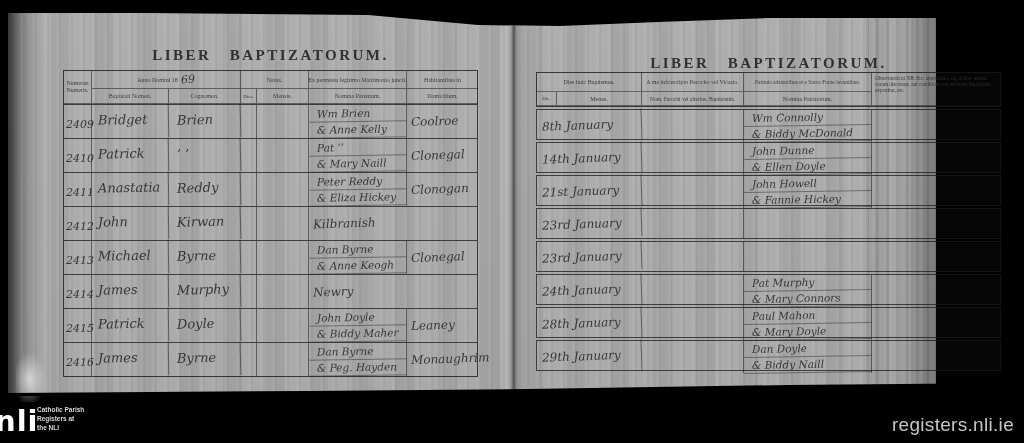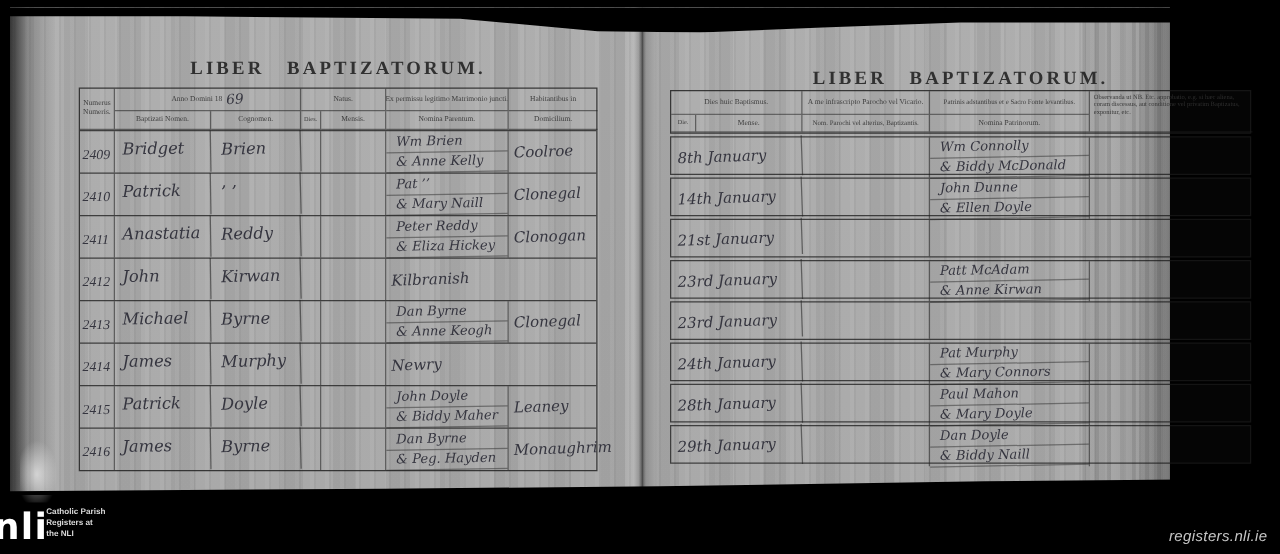--- a/index.html
+++ b/index.html
@@ -68,21 +68,21 @@
   .g-exper{grid-column:6;grid-row:1;}
   .g-habit{grid-column:7;grid-row:1;border-right:none;}
   .g-nomen{grid-column:2;grid-row:2;}
   .g-cogn{grid-column:3;grid-row:2;}
   .g-dies{grid-column:4;grid-row:2;font-size:5px;}
   .g-mensis{grid-column:5;grid-row:2;}
   .g-nompar{grid-column:6;grid-row:2;}
   .g-domic{grid-column:7;grid-row:2;border-right:none;}
   .anno69{font-size:11px;margin-left:3px;transform:rotate(-4deg);}
   .lrow{height:33px;border-top:1px solid rgba(25,25,25,.75);}
-  .rnum{font-size:11px;padding:13px 0 0 2px;font-family:Liberation Serif, serif;}
+  .rnum{font-size:11px;padding:13px 0 0 2px;}
   .rname{font-size:13px;padding:7px 0 0 6px;white-space:nowrap;overflow:visible;transform:rotate(-1deg);}
   .rsurn{font-size:13px;padding:7px 0 0 8px;white-space:nowrap;transform:rotate(-1.5deg);}
   .rparents{padding:1px 0 0 0;}
   .pline{
     display:block;font-size:10.5px;line-height:15px;padding-left:8px;
     border-bottom:1px solid rgba(45,45,45,.5);white-space:nowrap;overflow:visible;
     transform:rotate(-1deg);
   }
   .rdomic{font-size:12px;padding:9px 0 0 4px;white-space:nowrap;overflow:visible;transform:rotate(-2deg);border-right:none;}
   
@@ -114,21 +114,21 @@
     position:absolute;left:-5px;bottom:5px;color:#fff;
     font-family:"DejaVu Sans",sans-serif;font-weight:700;font-size:29px;letter-spacing:1px;
   }
   .footer-caption{
     position:absolute;left:37px;bottom:11px;color:#d8d8d8;
     font-family:"Liberation Sans",sans-serif;font-weight:700;font-size:6.5px;line-height:9px;
   }
   .footer-caption span{display:block;}
   .footer-url{
     position:absolute;right:10px;bottom:7px;color:#c6c6c6;
-    font-family:"Liberation Sans",sans-serif;font-size:12px;letter-spacing:.3px;font-style:italic;
+    font-family:"Liberation Sans",sans-serif;font-size:19px;letter-spacing:.3px;
   }
 </style>
 </head>
 <body>
 
 <div class="scan">
   <div class="ptitle left">LIBER  BAPTIZATORUM.</div>
   <div class="ptitle right">LIBER  BAPTIZATORUM.</div>
 
   <div class="ltable">
@@ -268,29 +268,29 @@
       <div class="cell ln"></div>
       <div class="cell ln rsponsors">
         <span class="pline hw">John Dunne</span>
         <span class="pline hw">&amp; Ellen Doyle</span>
       </div>
       <div class="cell robs"></div>
     </div>
     <div class="rrow">
       <div class="cell ln hw rdate">21st January</div>
       <div class="cell ln"></div>
+      <div class="cell ln rsponsors">
+        <span class="pline hw">John Howell</span>
+        <span class="pline hw">&amp; Fannie Hickey</span>
+      </div>
       <div class="cell robs"></div>
     </div>
     <div class="rrow">
       <div class="cell ln hw rdate">23rd January</div>
       <div class="cell ln"></div>
-      <div class="cell ln rsponsors">
-        <span class="pline hw">Patt McAdam</span>
-        <span class="pline hw">&amp; Anne Kirwan</span>
-      </div>
       <div class="cell robs"></div>
     </div>
     <div class="rrow">
       <div class="cell ln hw rdate">23rd January</div>
       <div class="cell ln"></div>
       <div class="cell robs"></div>
     </div>
     <div class="rrow">
       <div class="cell ln hw rdate">24th January</div>
       <div class="cell ln"></div>

